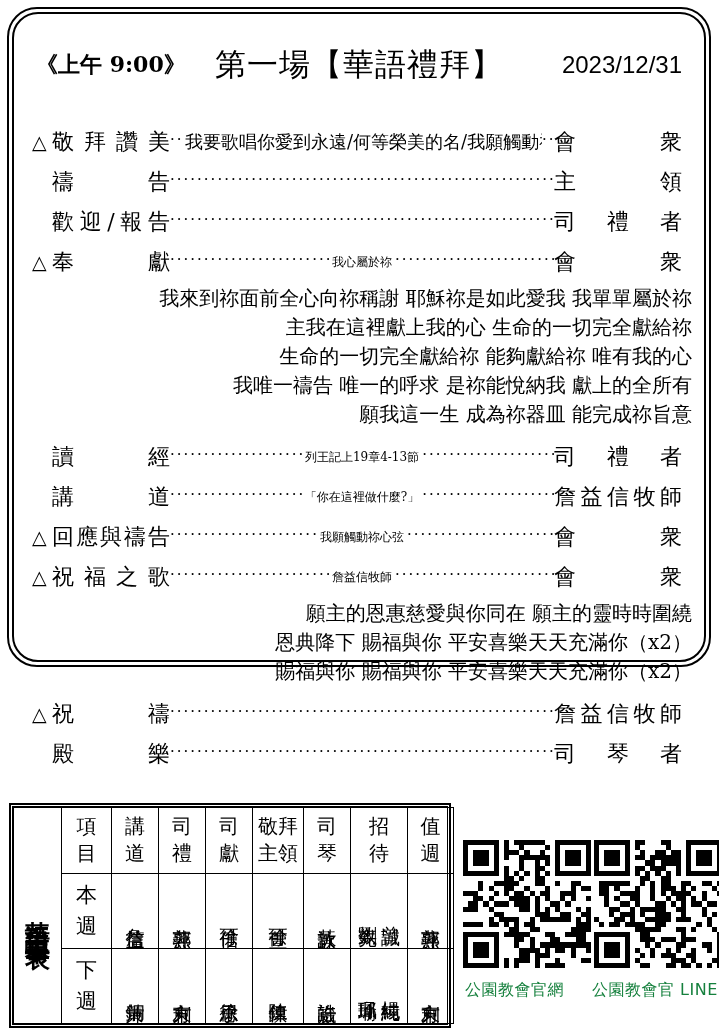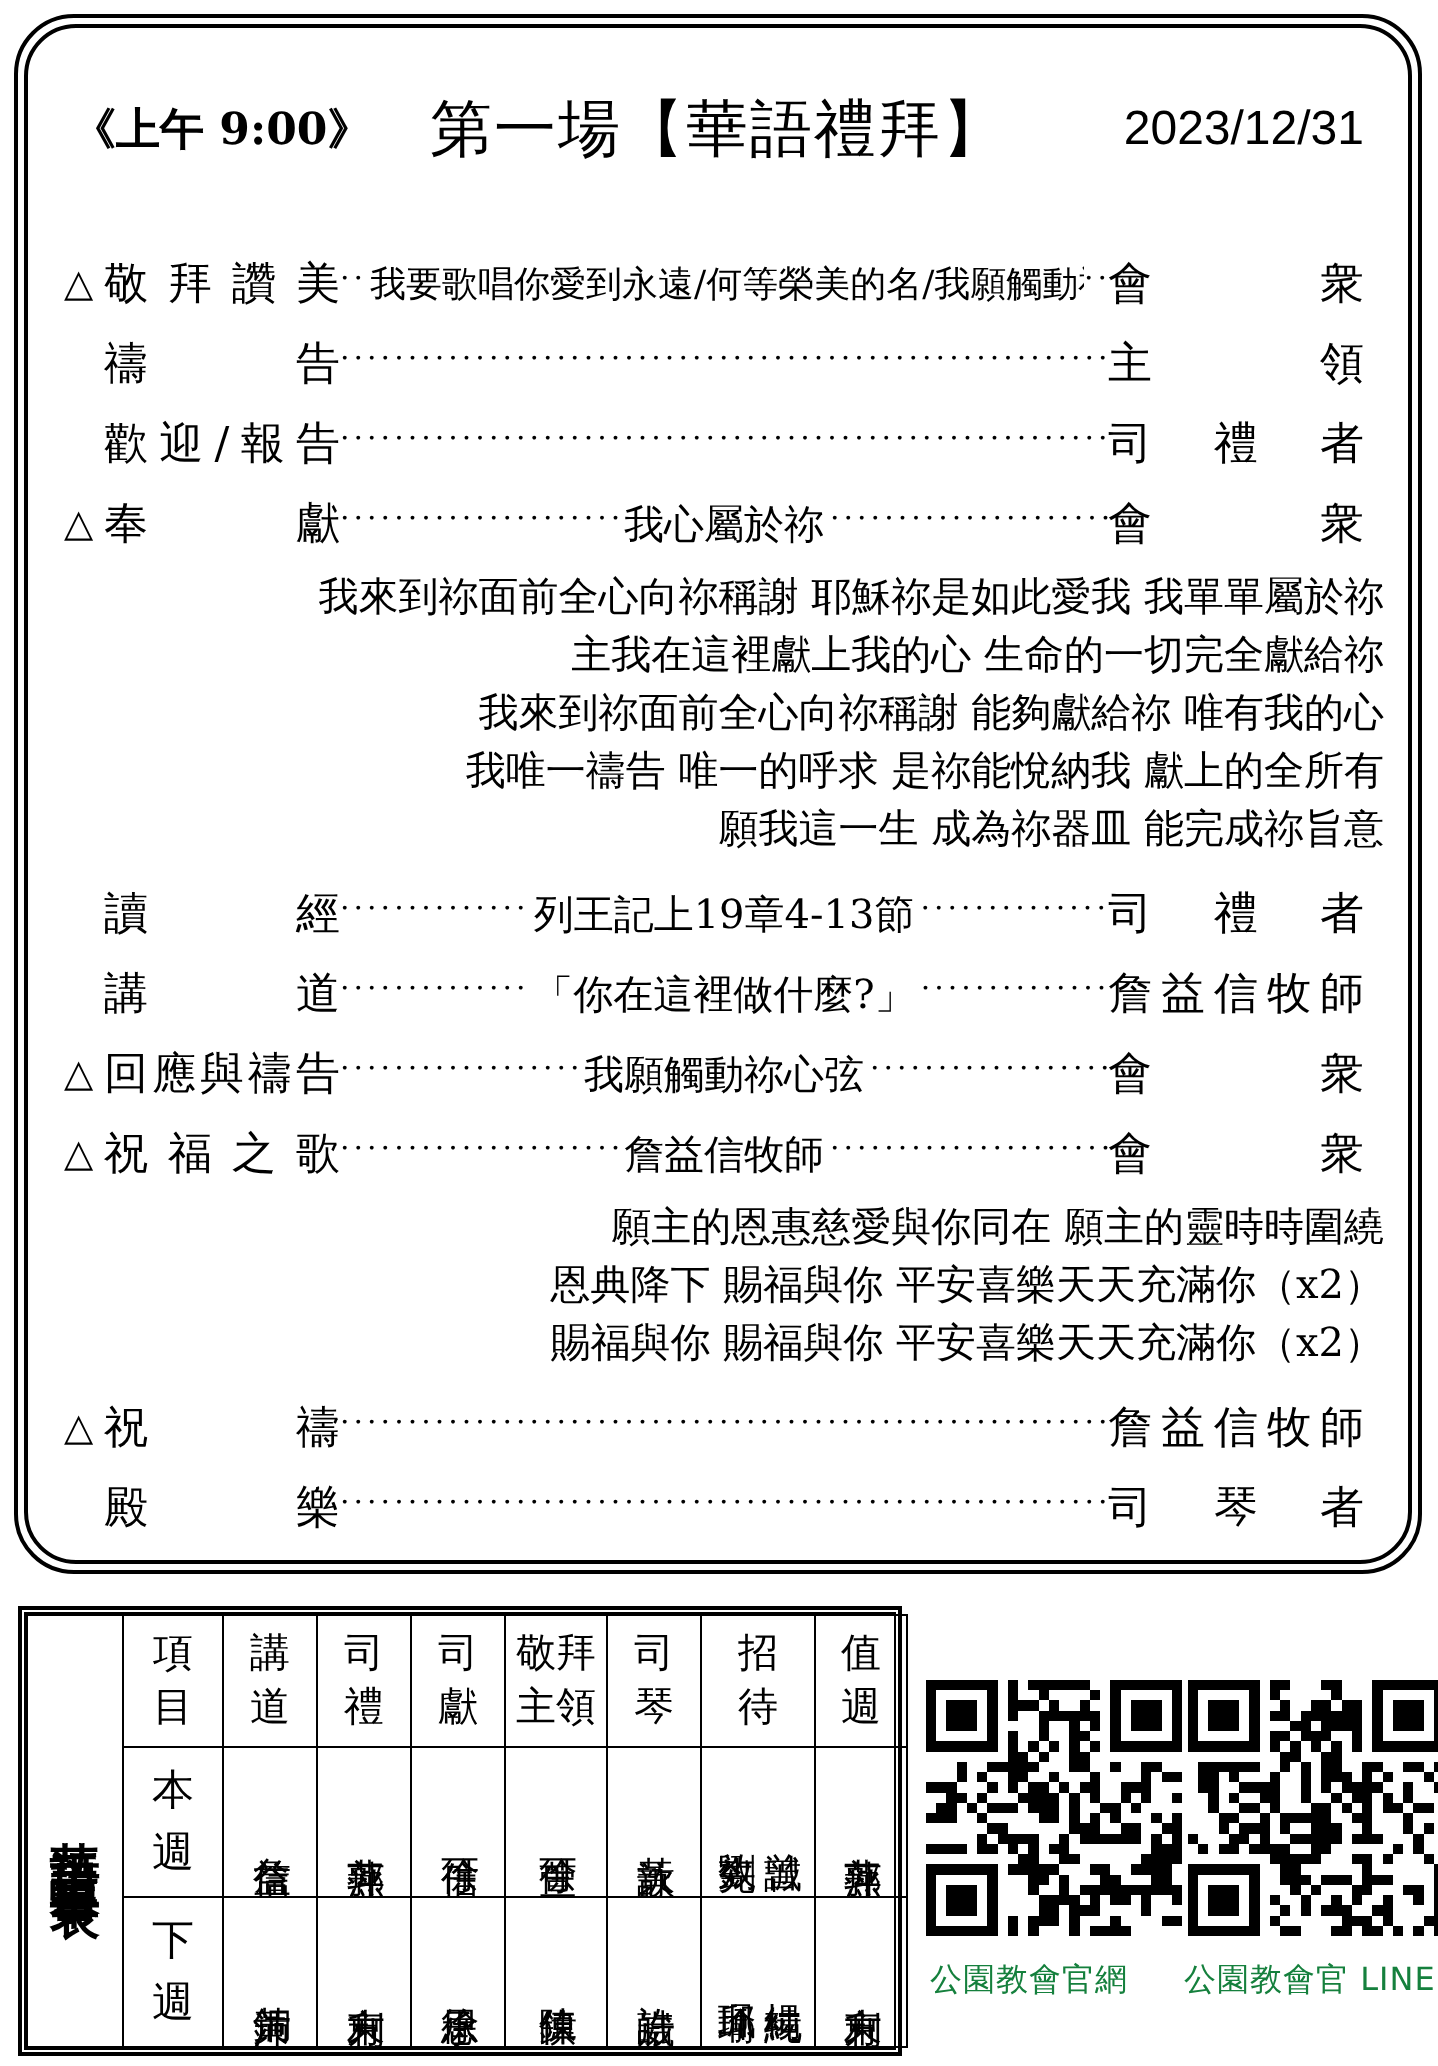--- a/index.html
+++ b/index.html
@@ -6,21 +6,21 @@
   html,body { margin:0; padding:0; }
   body {
     width:719px; height:1033px; position:relative;
     background:#ffffff; color:#000;
     font-family:"DejaVu Serif", serif;
     overflow:hidden;
   }
 
   
   .main-outer {
-    position:absolute; left:7px; top:7px; width:704px; height:780px;
+    position:absolute; left:7px; top:7px; width:704px; height:660px;
     border:2px solid #000; border-radius:30px;
   }
   .main-inner {
     position:absolute; inset:3px;
     border:2px solid #000; border-radius:26px;
     padding:14px 12px 0 10px;
   }
 
   .phead { display:flex; align-items:center; margin:16px 10px 0 12px; }
   .phead .h-time  { width:160px; font-size:22px; font-weight:bold; white-space:nowrap; }
@@ -32,21 +32,21 @@
   .prefix { width:20px; font-size:19px; flex:0 0 auto; }
   .plabel {
     width:118px; flex:0 0 auto; font-size:22px; white-space:nowrap;
     text-align:justify; text-align-last:justify;
   }
   .leader {
     flex:1 1 0; min-width:12px; overflow:hidden; white-space:nowrap;
     font-size:15px; letter-spacing:2px; text-align:center;
     transform:translateY(-3px); user-select:none;
   }
-  .pcenter { flex:0 1 auto; white-space:nowrap; font-size:20px; padding:0 3px; overflow:hidden; }
+  .pcenter { flex:0 1 auto; white-space:nowrap; font-size:12px; padding:0 3px; overflow:hidden; }
   .prow.small .pcenter { font-size:18px; }
   .prole {
     width:128px; flex:0 0 auto; font-size:22px; white-space:nowrap;
     text-align:justify; text-align-last:justify;
   }
 
   .lyrics { text-align:right; font-size:20px; line-height:29px; margin:2px 0 8px; }
   .lyrics div { white-space:nowrap; }
 
   
@@ -123,21 +123,21 @@
         <span class="plabel">奉獻</span>
         <span class="leader">························································································································</span>
         <span class="pcenter">我心屬於祢</span>
         <span class="leader">························································································································</span>
         <span class="prole">會衆</span>
       </div>
 
       <div class="lyrics">
         <div>我來到祢面前全心向祢稱謝 耶穌祢是如此愛我 我單單屬於祢</div>
         <div>主我在這裡獻上我的心 生命的一切完全獻給祢</div>
-        <div>我來到祢面前全心向祢稱謝 能夠獻給祢 唯有我的心</div>
+        <div>生命的一切完全獻給祢 能夠獻給祢 唯有我的心</div>
         <div>我唯一禱告 唯一的呼求 是祢能悅納我 獻上的全所有</div>
         <div>願我這一生 成為祢器皿 能完成祢旨意</div>
       </div>
 
       <div class="prow">
         <span class="prefix"></span>
         <span class="plabel">讀經</span>
         <span class="leader">························································································································</span>
         <span class="pcenter">列王記上19章4-13節</span>
         <span class="leader">························································································································</span>

